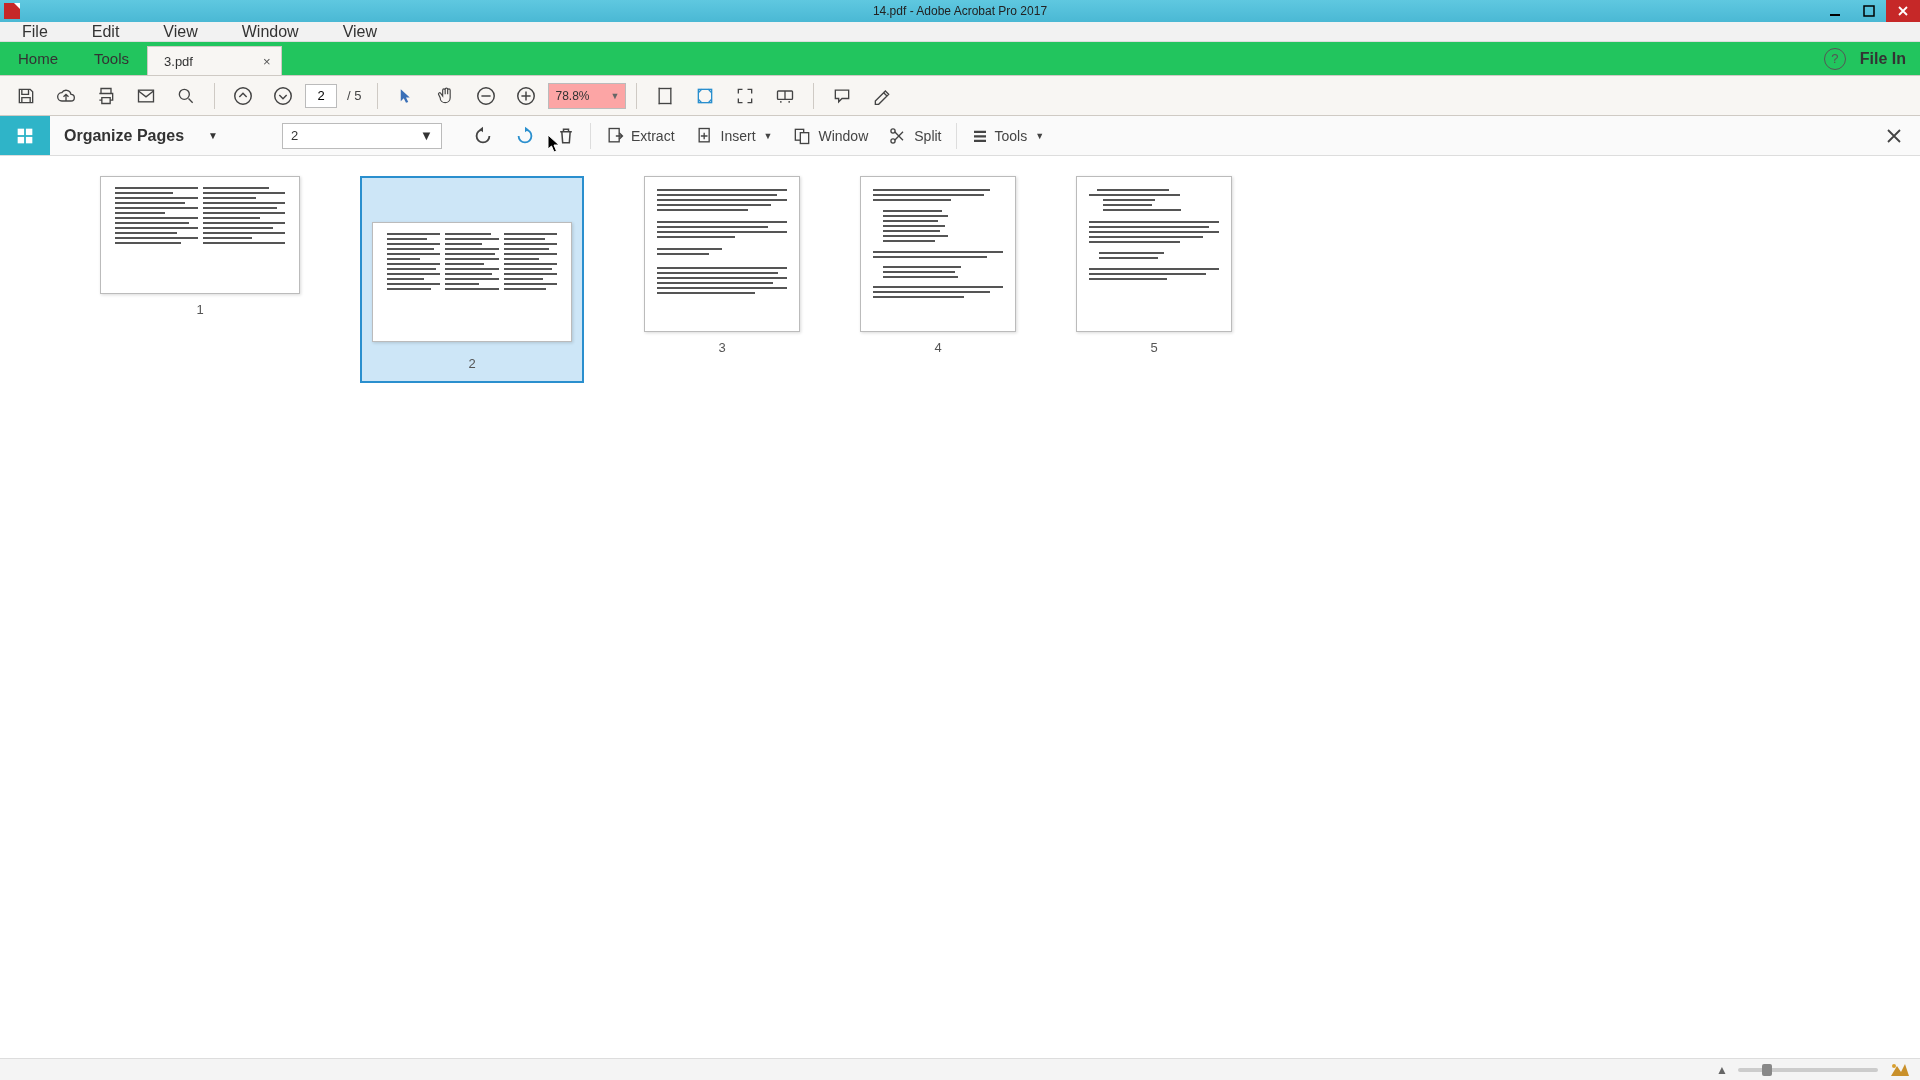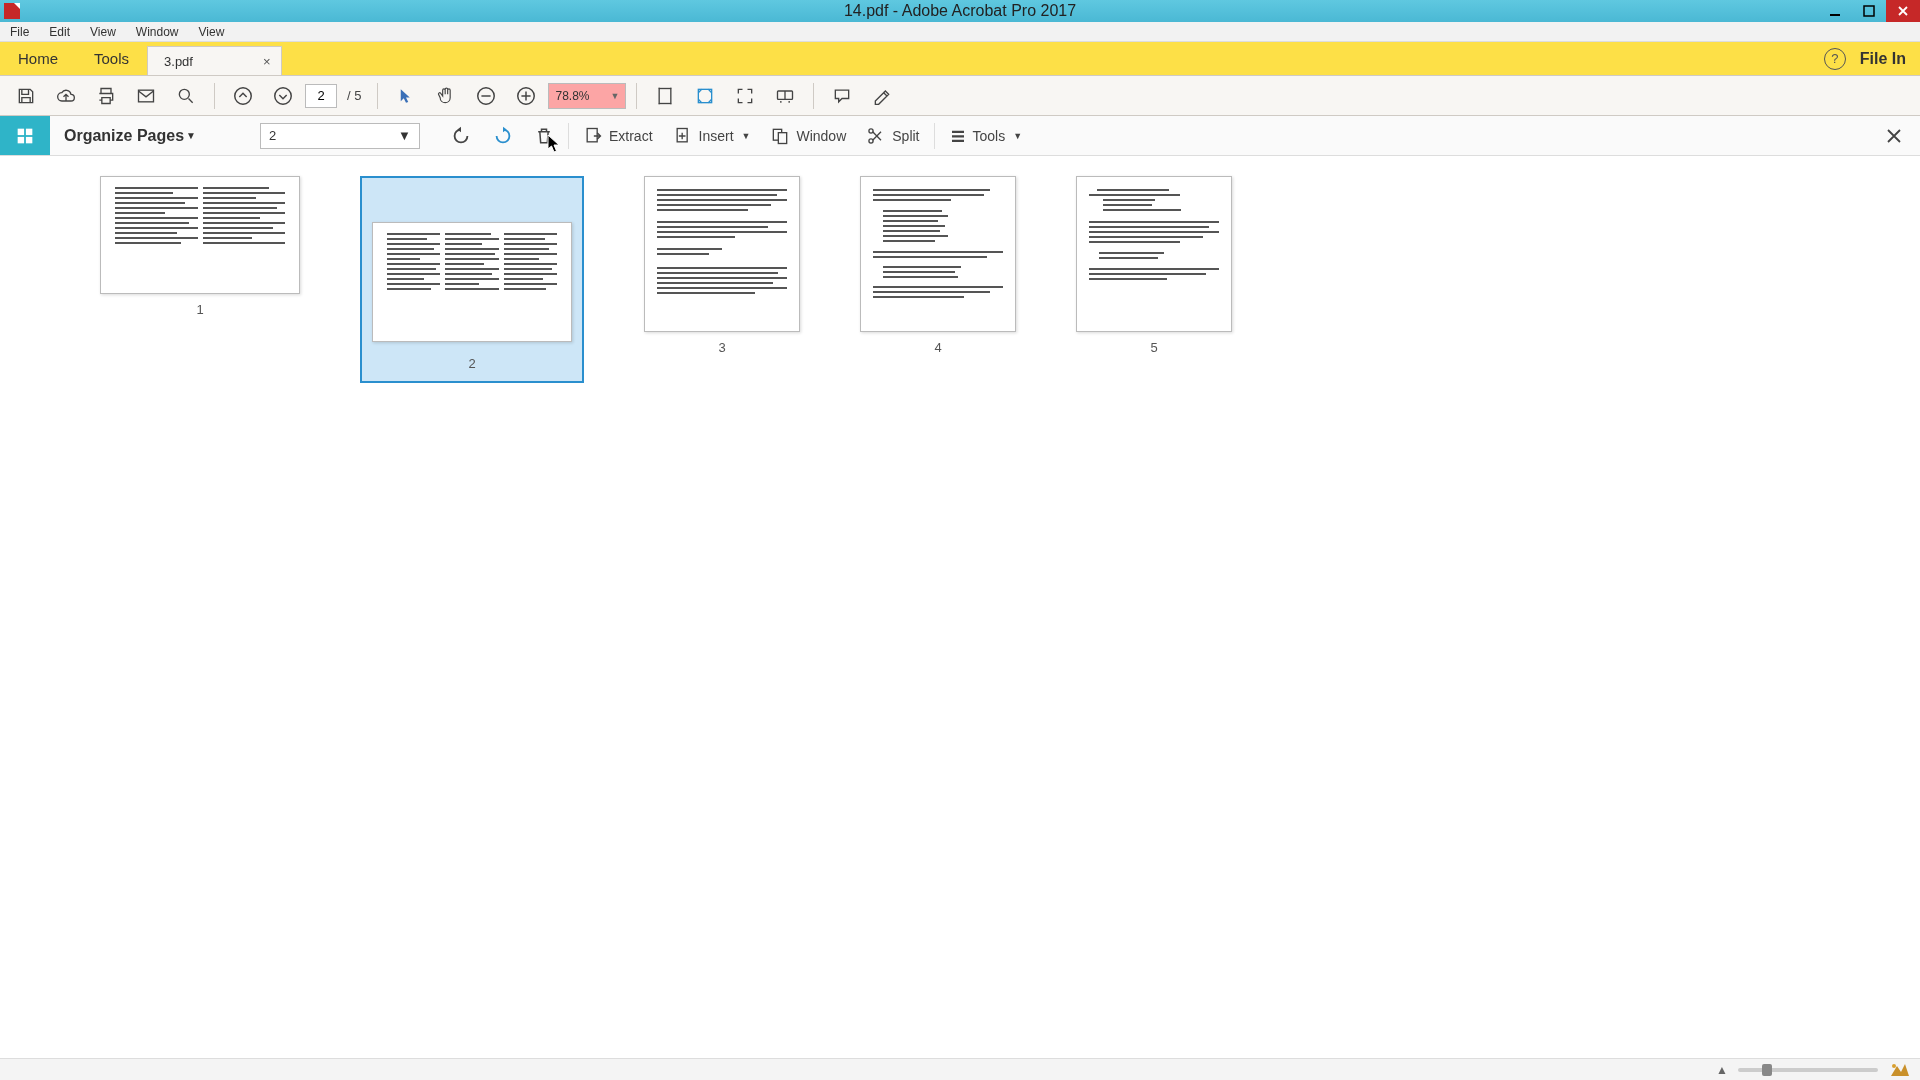--- a/index.html
+++ b/index.html
@@ -18,41 +18,41 @@
   background: #c62828;
   position: relative;
 }
 .titlebar .app-icon::after {
   content: ""; position: absolute; right: 0; top: 0;
   border-style: solid; border-width: 0 6px 6px 0;
   border-color: transparent #fff transparent transparent;
 }
 .titlebar .title {
   position: absolute; left: 50%; transform: translateX(-50%);
-  font-size: 16px; color: #222;
+  font-size: 12px; color: #222;
 }
 .titlebar .win-btns { margin-left: auto; display: flex; height: 100%; }
 .titlebar .win-btn {
   width: 34px; height: 100%; display: flex; align-items: center; justify-content: center;
   font-size: 12px; color: #000;
 }
 .titlebar .win-btn.close { background: #c62828; color: #fff; }
 
 
 .menubar {
   height: 20px; background: #f2f2f2; border-bottom: 1px solid #ddd;
   display: flex; align-items: stretch;
 }
 .menubar .menu-item {
-  padding: 2px 10px; font-size: 12px; color: #333; display: flex; align-items: center;
+  padding: 2px 22px; font-size: 16px; color: #333; display: flex; align-items: center;
 }
 
 
 .tabstrip {
-  height: 34px; background: #fde047; border-bottom: 1px solid #cfcac4;
+  height: 34px; background: #22c55e; border-bottom: 1px solid #cfcac4;
   display: flex; align-items: stretch;
 }
 .tabstrip .nav-tab {
   padding: 0 18px; display: flex; align-items: center; font-size: 15px; color: #333;
 }
 .tabstrip .doc-tab {
   background: #f8f6f3; border-right: 1px solid #cfcac4; border-left: 1px solid #cfcac4;
   border-top: 1px solid #cfcac4;
   margin-top: 4px;
   display: flex; align-items: center; padding: 0 10px 0 16px; font-size: 13px; color: #333;
@@ -92,21 +92,21 @@
 .org-toolbar {
   height: 40px; background: #fafafa; border-bottom: 1px solid #ddd;
   display: flex; align-items: center;
 }
 .org-left-btn {
   width: 50px; height: 100%; background: #2fb4c8;
   display: flex; align-items: center; justify-content: center;
 }
 .org-title-wrap {
   display: flex; align-items: center; padding: 0 14px; font-size: 16px; font-weight: 600; color: #333;
-  gap: 2px;
+  gap: 24px;
 }
 .org-title-wrap .caret { font-size: 10px; }
 .org-page-select {
   width: 160px; height: 26px; border: 1px solid #bbb; background: #fff; margin-left: 50px;
   display: flex; align-items: center; padding: 0 8px; font-size: 13px; color: #333;
   justify-content: space-between;
 }
 .org-btn {
   height: 32px; display: flex; align-items: center; gap: 6px; padding: 0 10px;
   color: #444; font-size: 14px;

